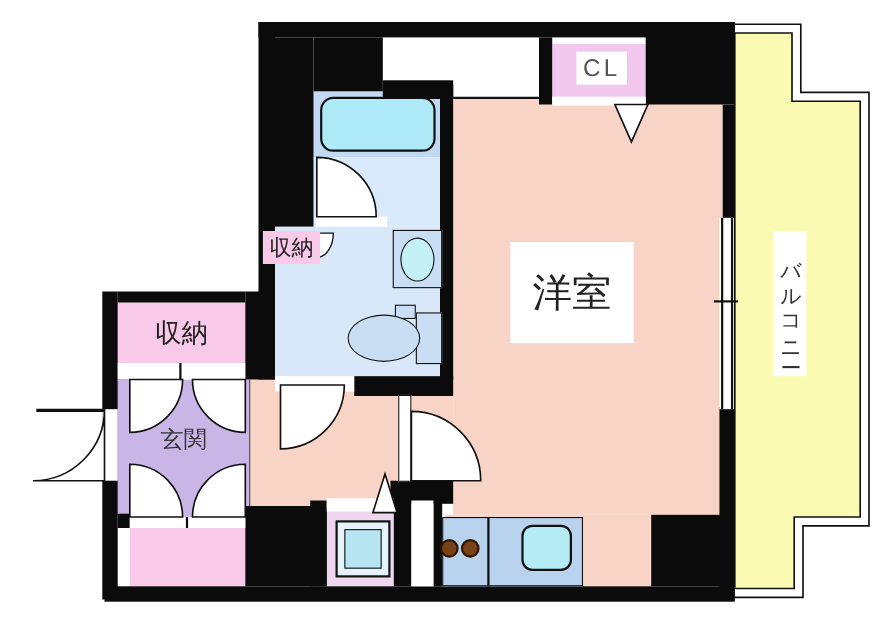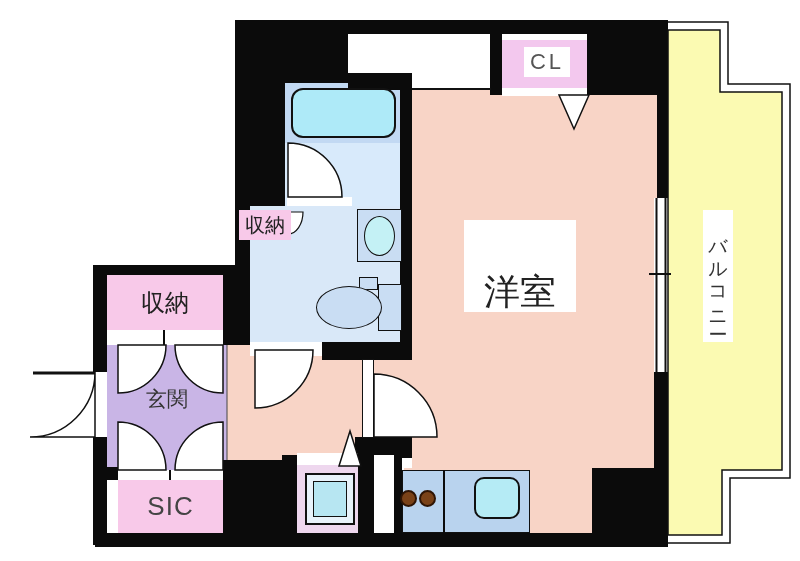--- a/index.html
+++ b/index.html
@@ -106,29 +106,28 @@
     <path d="M166,345 A48,48 0 0 1 118,393 L118,345 Z" fill="#fff" stroke="#111" stroke-width="1.5"></path>
     <path d="M223,393 A48,48 0 0 1 175,345 L223,345 Z" fill="#fff" stroke="#111" stroke-width="1.5"></path>
     <path d="M118,422 A48,48 0 0 1 166,470 L118,470 Z" fill="#fff" stroke="#111" stroke-width="1.5"></path>
     <path d="M175,470 A48,48 0 0 1 223,422 L223,470 Z" fill="#fff" stroke="#111" stroke-width="1.5"></path>
     <path d="M559,95 L589,95 L574,129 Z" fill="#fff" stroke="#111" stroke-width="1.5"></path>
     <path d="M350,431 L361,466 L339,466 Z" fill="#fff" stroke="#111" stroke-width="1.5"></path>
     <path d="M303,212 A15,22 0 0 1 288,234 L288,212 Z" fill="#fff" stroke="#111" stroke-width="1.2"></path>
     <path d="M227,345 V460" stroke="#444" stroke-width="1"></path>
   </svg>
 
-  <div class="abs lbl white" style="left:464px;top:220px;width:112px;height:92px;flex-direction:column;line-height:1.15;justify-content:flex-end;">
+  <div class="abs lbl white" style="left:464px;top:220px;width:112px;height:92px;flex-direction:column;line-height:1.15;">
     <span style="font-size:36px;">洋室</span>
   </div>
 
   <div class="abs lbl white" style="left:703px;top:210px;width:30px;height:132px;font-size:19px;writing-mode:vertical-rl;text-orientation:upright;letter-spacing:3px;color:#333;">バルコニー</div>
 
   <div class="abs lbl white" style="left:524px;top:47px;width:46px;height:30px;font-size:22px;color:#555;letter-spacing:3px;">CL</div>
 
   <div class="abs lbl" style="left:117px;top:385px;width:100px;height:28px;font-size:21px;color:#333;">玄関</div>
 
   <div class="abs lbl" style="left:107px;top:275px;width:116px;height:55px;font-size:24px;color:#222;">収納</div>
 
-  <div class="abs lbl" style="left:118px;top:480px;width:105px;height:53px;font-size:26px;color:#444;letter-spacing:1px;">SIC</div>
 
   <div class="abs lbl pink" style="left:239px;top:210px;width:52px;height:30px;font-size:20px;color:#222;">収納</div>
 
 </div>
 
 </body></html>

